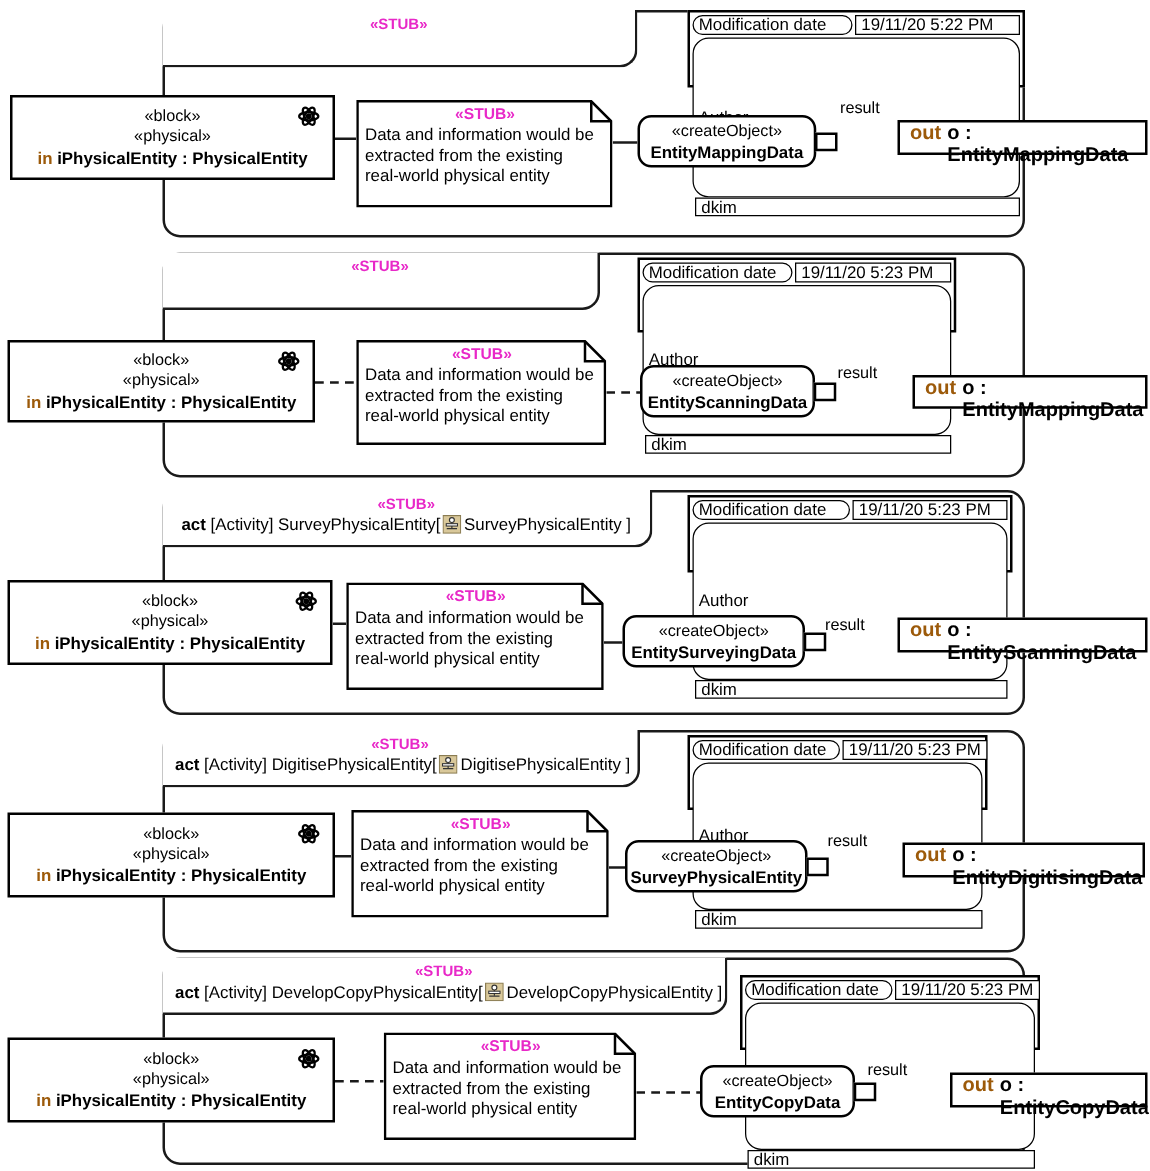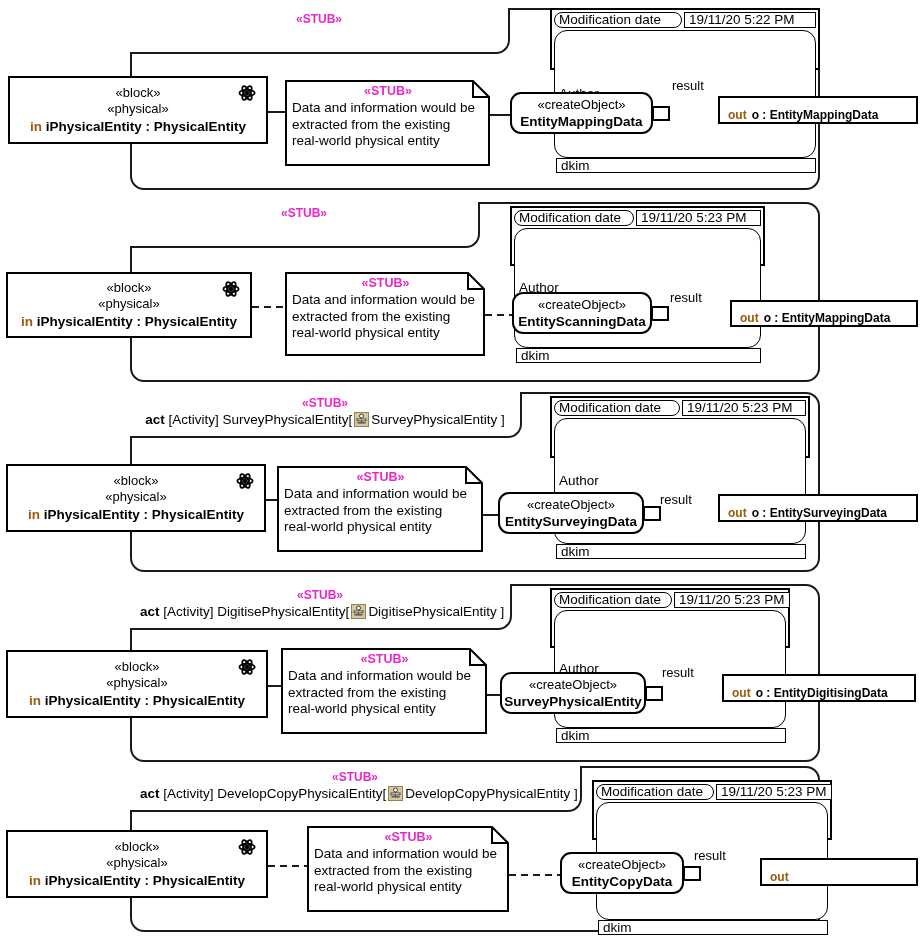--- a/index.html
+++ b/index.html
@@ -139,23 +139,23 @@
     z-index:7;
   }
 
   
   .out-node{
     position:absolute;
     border:2px solid #000;
     background:#fff;
     box-sizing:border-box;
     z-index:6;
-    display:flex;align-items:flex-end;
+    display:flex;align-items:flex-start;
     padding-left:8px;
-    font-size:12px;font-weight:bold;
+    font-size:16px;font-weight:bold;
   }
 
   
   .conn{position:absolute;z-index:2;}
   .lbl-result{
     position:absolute;
     font-size:13px;
     z-index:7;
     background:transparent;
     white-space:nowrap;
@@ -340,21 +340,21 @@
         <div class="nm">EntitySurveyingData</div>
       </div>
       <div class="out-pin" style="left: 643px; top: 506px;"></div>
       <div class="conn" style="left: 661px; top: 498px; width: 57px; height: 25px;"><svg width="57" height="25">
           <path d="M0,15 L48,10" stroke="#555" stroke-width="1.6" fill="none"></path>
           <path d="M46,5 L56,10 L46,15" stroke="#555" stroke-width="1.6" fill="none"></path>
         </svg></div>
       <div class="lbl-result" style="left: 660px; top: 492px;">result</div>
       <div class="out-node" style="left: 718px; top: 494px; width: 200px; height: 28px;">
         <span class="dir">out</span>
-        <span style="margin-left:5px">o : EntitySurveyingData</span>
+        <span style="margin-left:5px">o : EntityScanningData</span>
       </div>
     </div>
     <div class="panel" style="left: 0px; top: 0px; width: 920px; height: 937px;">
       <div class="act-frame" style="left: 130px; top: 584px; width: 690px; height: 178px;"></div>
       <div class="act-header" style="left: 130px; top: 584px; width: 382px; height: 46px;">
         <div class="act-stub">«STUB»</div>
         <div class="act-title"><span class="kw">act</span> <span>[Activity]</span> <span>DigitisePhysicalEntity</span><span class="sq">[</span><span class="mini-icon"><svg viewBox="0 0 16 16" width="15" height="15">
               <rect x="0.5" y="0.5" width="15" height="15" fill="#d9c89a" stroke="#8a7c52" stroke-width="1"></rect>
               <circle cx="8" cy="4.3" r="2.1" fill="#fff" stroke="#333" stroke-width="1"></circle>
               <rect x="3.2" y="7.4" width="9.6" height="2" fill="#fff" stroke="#333" stroke-width="0.9"></rect>
@@ -474,15 +474,16 @@
         <div class="nm">EntityCopyData</div>
       </div>
       <div class="out-pin" style="left: 683px; top: 866px;"></div>
       <div class="conn" style="left: 701px; top: 862px; width: 59px; height: 21px;"><svg width="59" height="21">
           <path d="M0,11 L50,10" stroke="#555" stroke-width="1.6" fill="none"></path>
           <path d="M48,5 L58,10 L48,15" stroke="#555" stroke-width="1.6" fill="none"></path>
         </svg></div>
       <div class="lbl-result" style="left: 694px; top: 848px;">result</div>
       <div class="out-node" style="left: 760px; top: 858px; width: 158px; height: 28px;">
         <span class="dir">out</span>
+        <span style="margin-left:5px">o : EntityCopyData</span>
       </div>
     </div>
   </div>
 
 </body></html>

